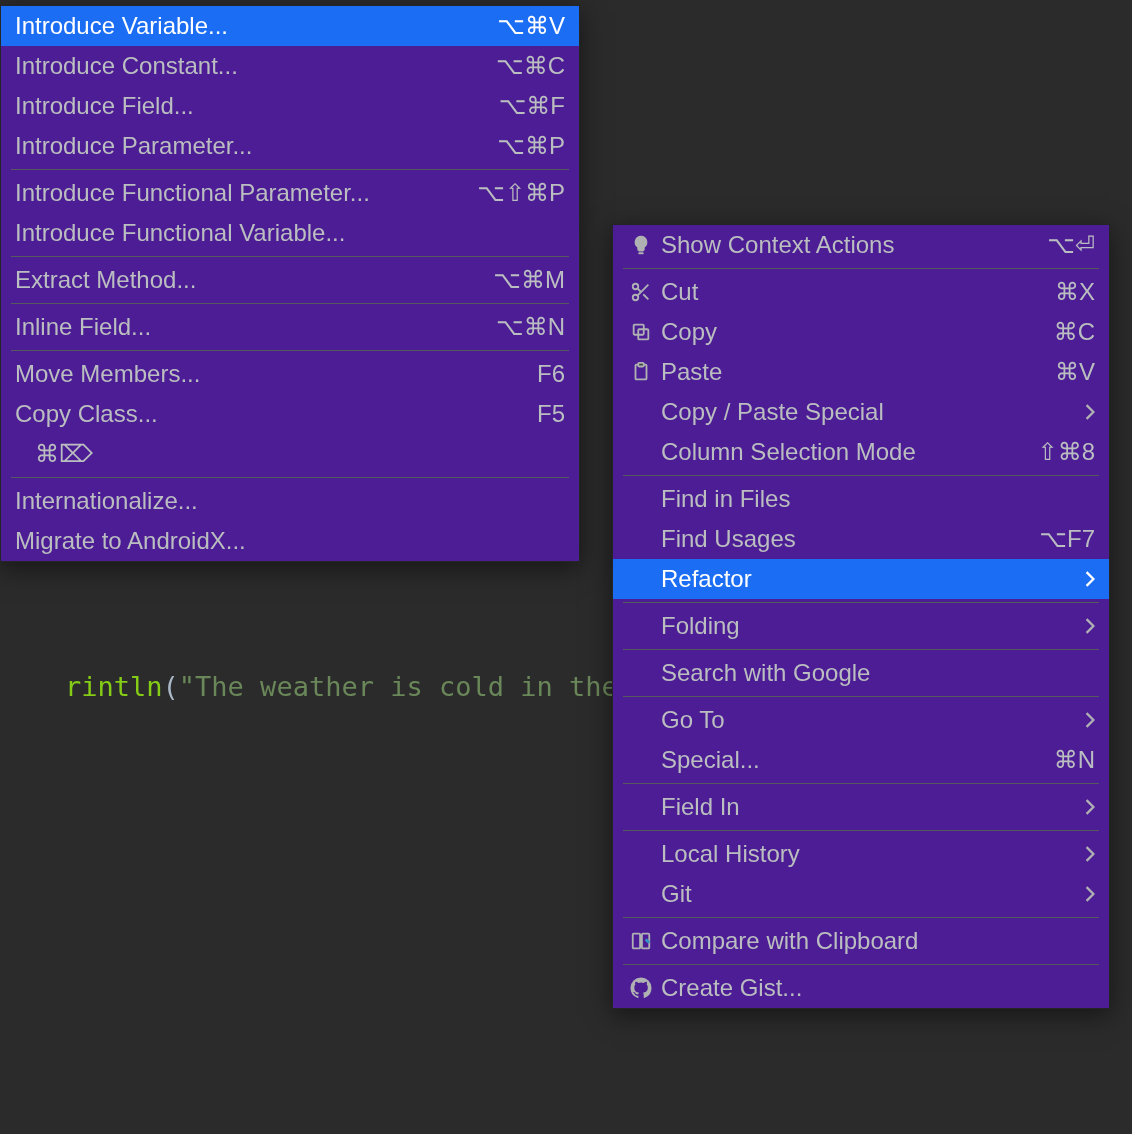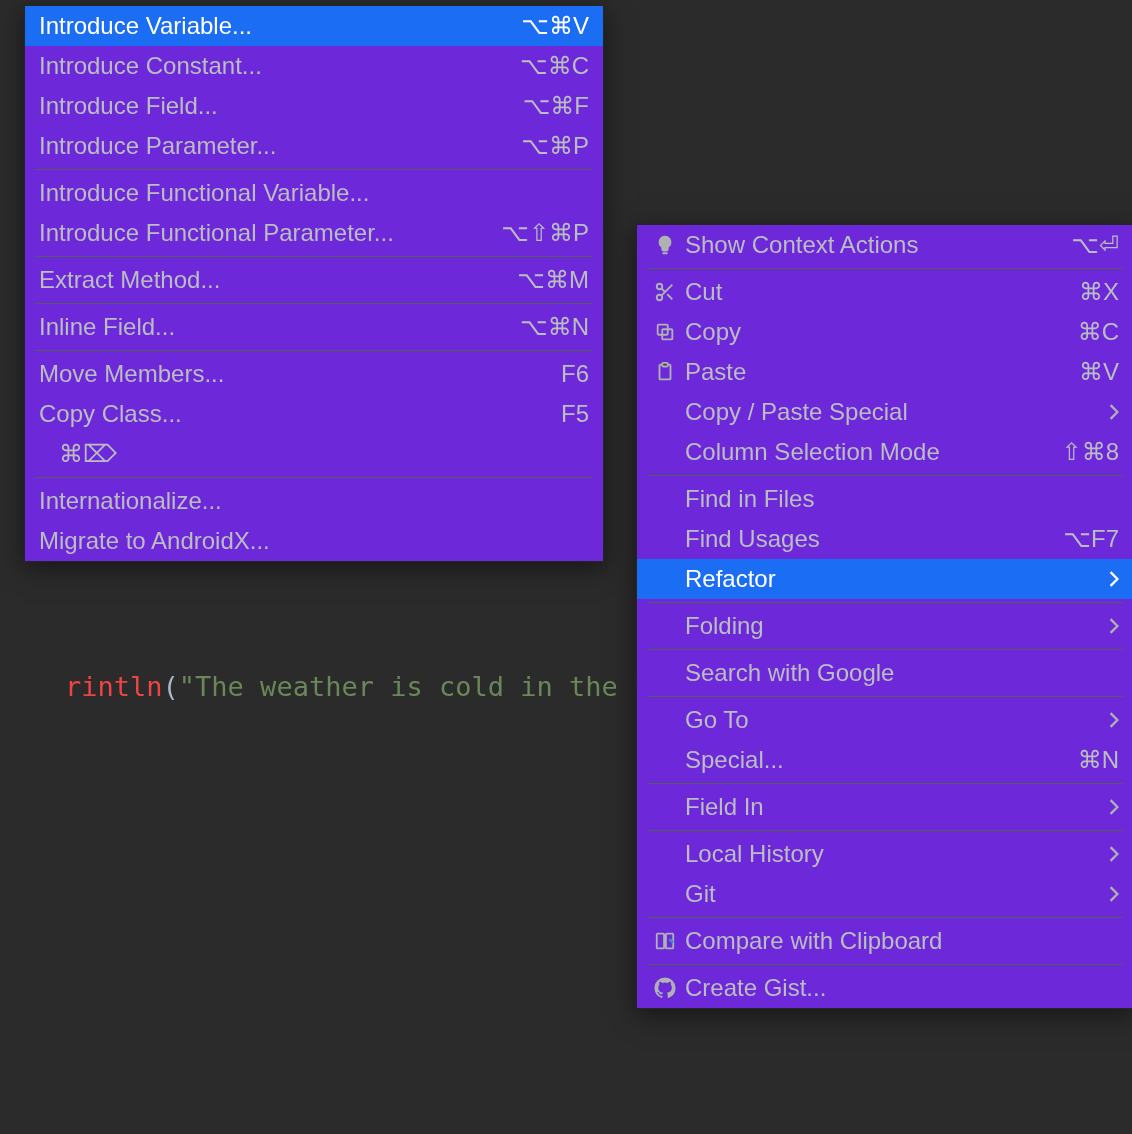--- a/index.html
+++ b/index.html
@@ -1,23 +1,23 @@
 <!DOCTYPE html>
 <html><head>
 <meta charset="utf-8">
 <style>
   * { margin:0; padding:0; box-sizing:border-box; }
   html, body { width:1132px; height:1134px; background:#2b2b2b; font-family:-apple-system,"SF Pro Text","Helvetica Neue",Arial,sans-serif; overflow:hidden; }
   .editor { position:absolute; left:0; top:0; width:1132px; height:1134px; background:#2b2b2b; }
   .code-line { position:absolute; left:0; top:640px; font-family:"SF Mono",Menlo,Consolas,monospace; font-size:27px; letter-spacing:0px; white-space:pre; }
-  .tok-ident { color:#ef4444; }
+  .tok-ident { color:#84cc16; }
   .tok-paren { color:#a9b7c6; }
   .tok-str { color:#6a8759; }
 
-  .menu { position:absolute; background:#6d28d9; color:#bbbec0; font-size:24px; line-height:40px; border:1px solid #232527; box-shadow:0 6px 24px rgba(0,0,0,.5);margin-left:24px; }
+  .menu { position:absolute; background:#4c1d95; color:#bbbec0; font-size:24px; line-height:40px; border:1px solid #232527; box-shadow:0 6px 24px rgba(0,0,0,.5); }
   .menu .item { display:flex; align-items:center; height:40px; padding:0 14px 0 14px; cursor:default; white-space:nowrap; }
   .menu .item .ico { width:28px; display:flex; align-items:center; justify-content:center; flex:0 0 28px; }
   .menu .item .lbl { flex:1; padding-left:6px; }
   .menu .item .sc  { flex:0 0 auto; color:#bbbec0; font-size:24px; padding-left:20px; }
   .menu .item.selected { background:#1b6ef3; color:#ffffff; }
   .menu .item.selected .sc { color:#ffffff; }
   .menu .sep { height:1px; background:#565a5c; margin:3px 10px; }
   .menu .arrow svg { display:block; }
 
   
@@ -209,26 +209,26 @@
     <div class="item">
       <span class="lbl">Introduce Field...</span>
       <span class="sc">⌥⌘F</span>
     </div>
     <div class="item">
       <span class="lbl">Introduce Parameter...</span>
       <span class="sc">⌥⌘P</span>
     </div>
     <div class="sep"></div>
     <div class="item">
-      <span class="lbl">Introduce Functional Variable...</span>
-    </div>
-    <div class="item">
       <span class="lbl">Introduce Functional Parameter...</span>
       <span class="sc">⌥⇧⌘P</span>
     </div>
+    <div class="item">
+      <span class="lbl">Introduce Functional Variable...</span>
+    </div>
     <div class="sep"></div>
     <div class="item">
       <span class="lbl">Extract Method...</span>
       <span class="sc">⌥⌘M</span>
     </div>
     <div class="sep"></div>
     <div class="item">
       <span class="lbl">Inline Field...</span>
       <span class="sc">⌥⌘N</span>
     </div>

